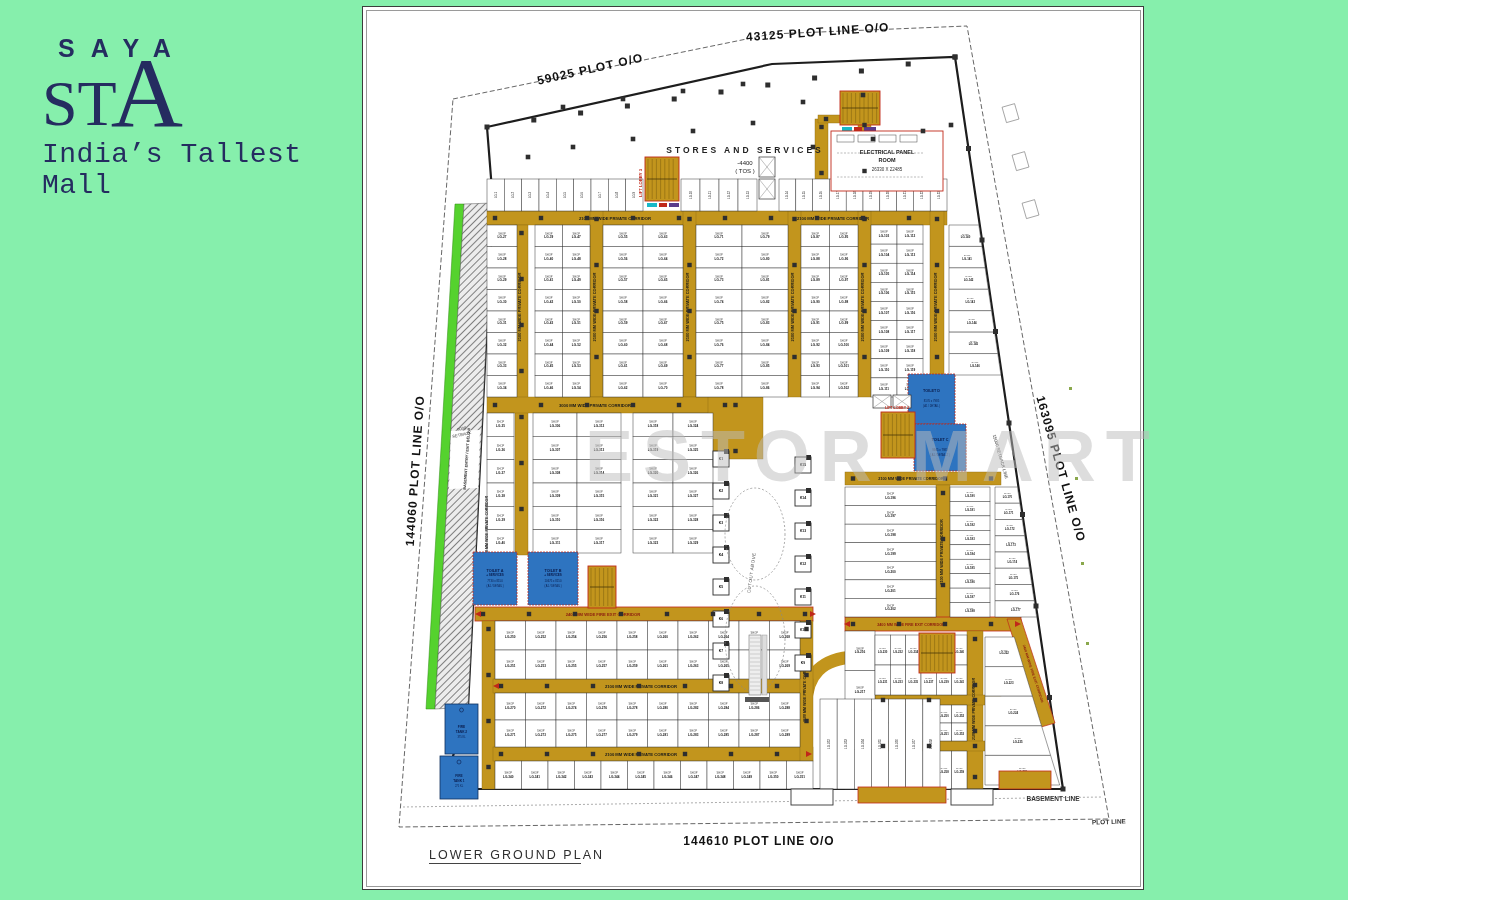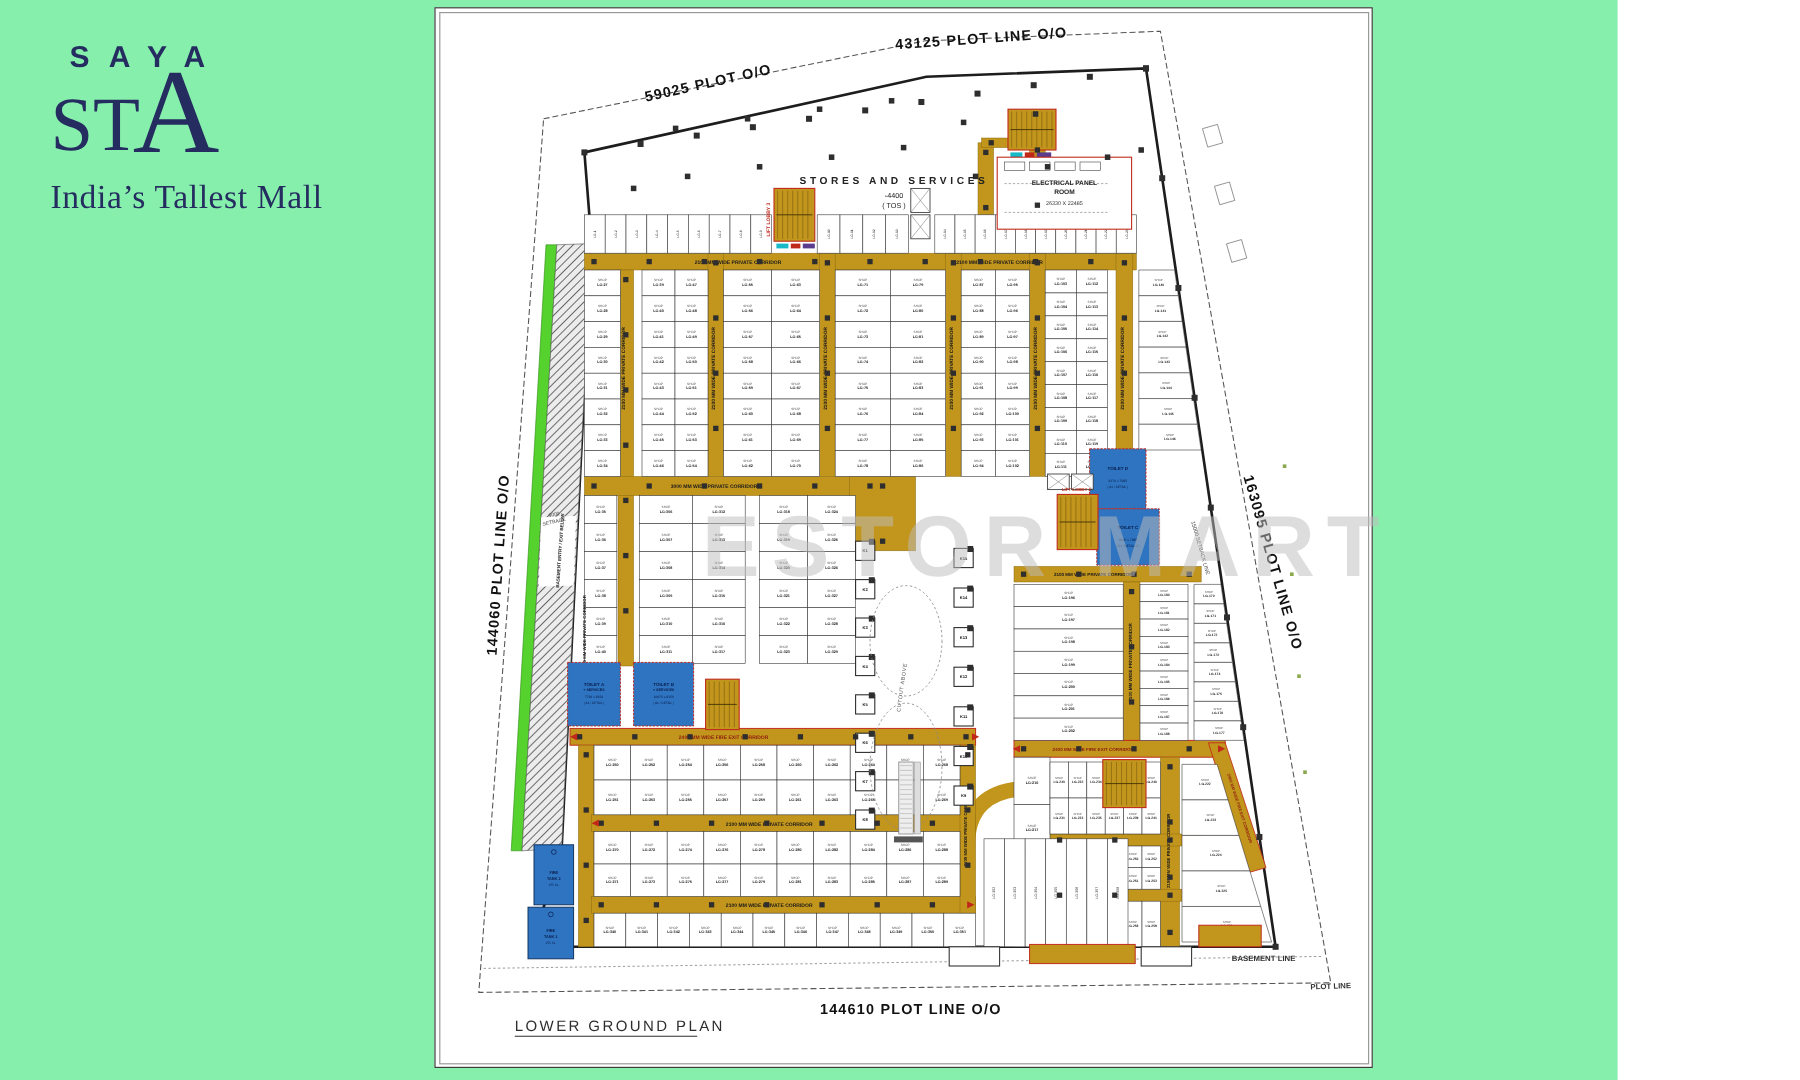--- a/index.html
+++ b/index.html
@@ -6,21 +6,21 @@
   .stage{position:relative;width:1348px;height:900px;background:#86efac;overflow:hidden;
          font-family:"Liberation Sans",sans-serif;}
   
   .logo{position:absolute;left:42px;top:34px;width:310px;color:#252c60;}
   .logo .saya{font-family:"Liberation Sans",sans-serif;font-weight:600;font-size:25px;
               letter-spacing:16px;margin-left:16px;}
   .logo .status{display:flex;align-items:flex-end;font-family:"Liberation Serif",serif;
                 line-height:0.8;margin-top:-14px;text-align:center;}
   .logo .status .st,.logo .status .tus{font-size:64px;}
   .logo .status .bigA{font-size:100px;margin:0 -6px;position:relative;top:5px;}
-  .logo .tagline{font-family:Liberation Serif, serif;font-size:28px;margin-top:20px;
+  .logo .tagline{font-family:Liberation Mono, monospace;font-size:28px;margin-top:10px;
                  letter-spacing:0.5px;}
   
   .frame{position:absolute;left:362px;top:6px;width:782px;height:884px;box-sizing:border-box;
          border:1.6px solid #3c3c3c;background:#fff;}
   .frame-inner{position:absolute;inset:2.5px;border:1px solid #9a9a9a;pointer-events:none;}
   .frame svg{position:absolute;left:0;top:0;}
   .watermark{position:absolute;left:222px;top:408px;font-family:"Liberation Sans",sans-serif;
              font-weight:bold;font-size:72px;letter-spacing:10px;color:#bdbdbd;opacity:0.5;
              pointer-events:none;white-space:nowrap;}
   svg text{font-family:"Liberation Sans",sans-serif;}

